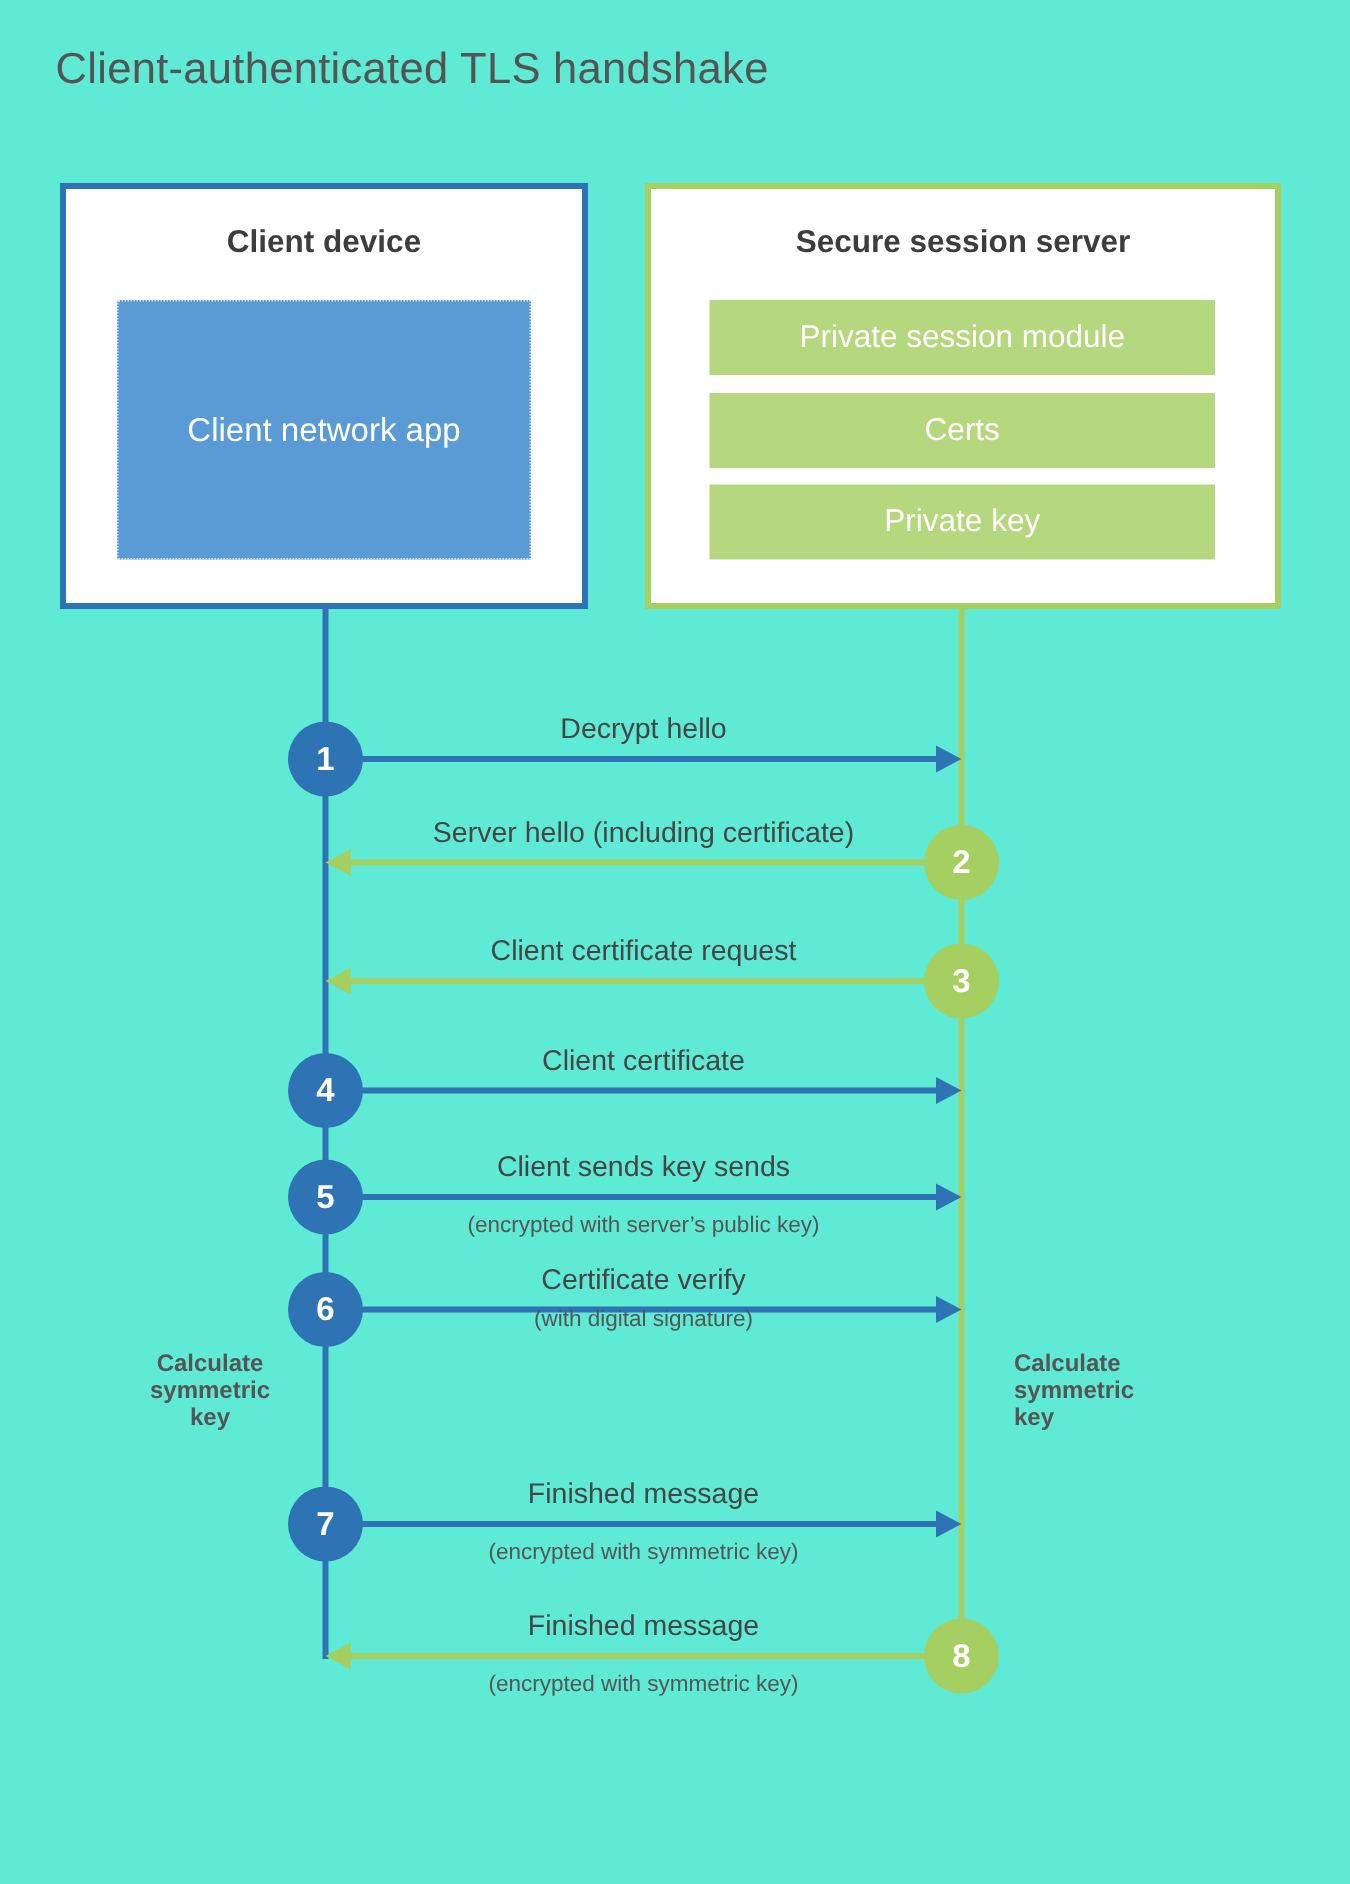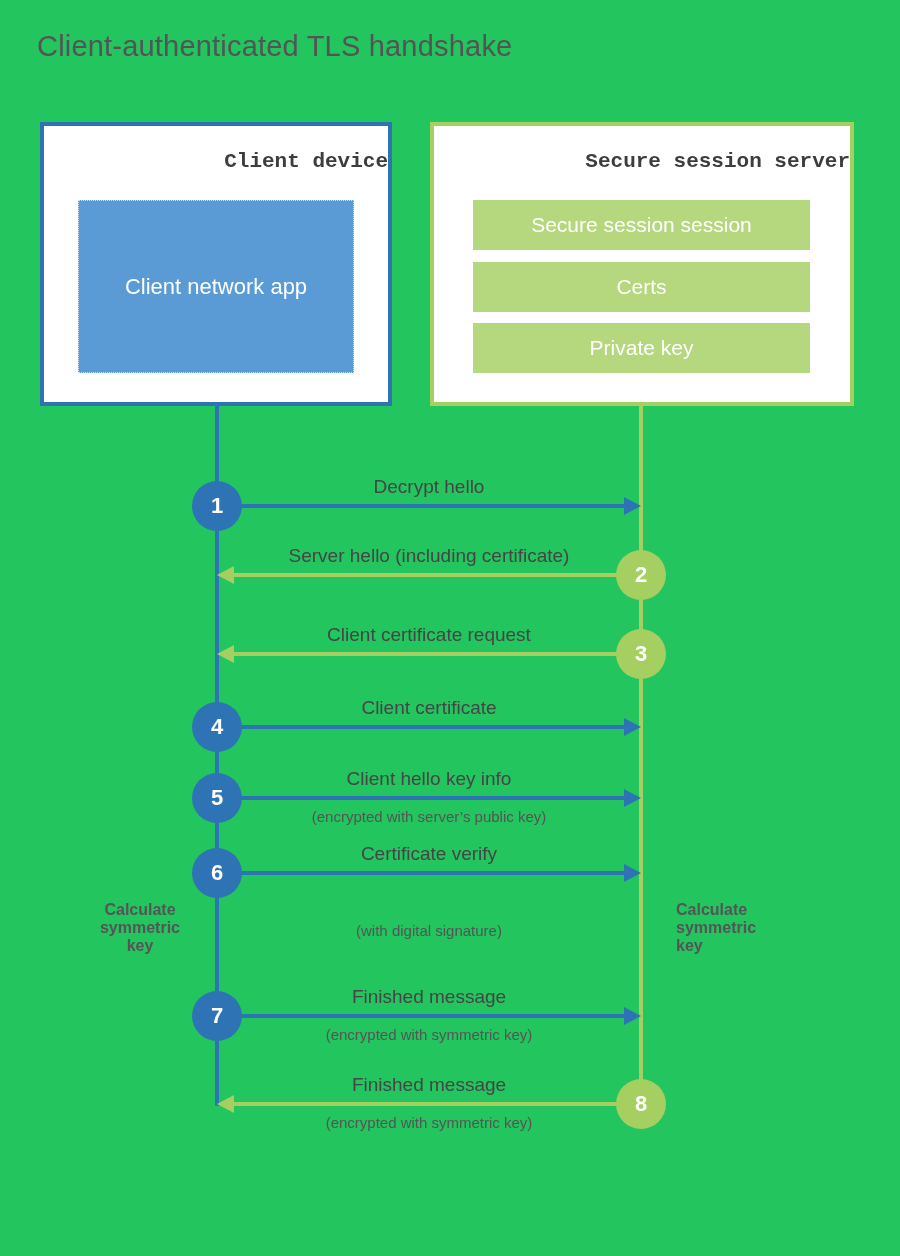--- a/index.html
+++ b/index.html
@@ -1,29 +1,29 @@
 <!DOCTYPE html>
 <html><head>
 <meta charset="utf-8">
 <style>
   * { margin: 0; padding: 0; box-sizing: border-box; }
   body { background: #ffffff; font-family: "Liberation Sans", "DejaVu Sans", sans-serif; }
-  #canvas { position: relative; width: 900px; height: 1256px; background: #22c55e; overflow: hidden; }
+  #canvas { position: relative; width: 900px; height: 1256px; background: #5eead4; overflow: hidden; }
 
   .page-title {
     position: absolute; left: 37px; top: 30px;
     font-size: 29px; font-weight: 300; color: #545454; letter-spacing: 0.2px;
   }
 
   .actor-box { position: absolute; top: 122px; height: 284px; background: #fff; }
   .client-box { left: 40px;  width: 352px; border: 4px solid #2e74b5; }
   .server-box { left: 430px; width: 424px; border: 4px solid #a5cf60; }
   .actor-title {
-    margin-top: 24px; text-align: right;
-    font-size: 21px; font-weight: bold; color: #3d3d3d; font-family: Liberation Mono, monospace;
+    margin-top: 24px; text-align: center;
+    font-size: 21px; font-weight: bold; color: #3d3d3d;
   }
 
   .app-box {
     position: absolute; left: 78px; top: 200px; width: 276px; height: 173px;
     background: #5b9bd5; border: 1px dotted #d3e2f2;
     display: flex; align-items: center; justify-content: center; text-align: center;
     color: #ffffff; font-size: 22px; line-height: 27px; padding: 0 40px;
   }
 
   .module-bar {
@@ -79,21 +79,21 @@
   <div class="page-title">Client-authenticated TLS handshake</div>
 
   <div class="actor-box client-box">
     <div class="actor-title">Client device</div>
   </div>
   <div class="app-box">Client network app</div>
 
   <div class="actor-box server-box">
     <div class="actor-title">Secure session server</div>
   </div>
-  <div class="module-bar" style="top:200px">Secure session session</div>
+  <div class="module-bar" style="top:200px">Private session module</div>
   <div class="module-bar" style="top:262px">Certs</div>
   <div class="module-bar" style="top:323px">Private key</div>
 
   <div class="lifeline blue"></div>
   <div class="lifeline green"></div>
 
   <div>
     <div class="msg-label" style="top:475px">Decrypt hello</div>
     <div class="arrow-line blue" style="top:504px"></div>
     <div class="arrow-head blue-right" style="top:497px"></div>
@@ -115,32 +115,32 @@
   </div>
 
   <div>
     <div class="msg-label" style="top:696px">Client certificate</div>
     <div class="arrow-line blue" style="top:725px"></div>
     <div class="arrow-head blue-right" style="top:718px"></div>
     <div class="step-circle blue" style="top:702px">4</div>
   </div>
 
   <div>
-    <div class="msg-label" style="top:767px">Client hello key info</div>
+    <div class="msg-label" style="top:767px">Client sends key sends</div>
     <div class="arrow-line blue" style="top:796px"></div>
     <div class="arrow-head blue-right" style="top:789px"></div>
     <div class="msg-sub" style="top:807px">(encrypted with server’s public key)</div>
     <div class="step-circle blue" style="top:773px">5</div>
   </div>
 
   <div>
     <div class="msg-label" style="top:842px">Certificate verify</div>
     <div class="arrow-line blue" style="top:871px"></div>
     <div class="arrow-head blue-right" style="top:864px"></div>
-    <div class="msg-sub" style="top:921px">(with digital signature)</div>
+    <div class="msg-sub" style="top:870px">(with digital signature)</div>
     <div class="step-circle blue" style="top:848px">6</div>
   </div>
 
   <div>
     <div class="msg-label" style="top:985px">Finished message</div>
     <div class="arrow-line blue" style="top:1014px"></div>
     <div class="arrow-head blue-right" style="top:1007px"></div>
     <div class="msg-sub" style="top:1025px">(encrypted with symmetric key)</div>
     <div class="step-circle blue" style="top:991px">7</div>
   </div>

